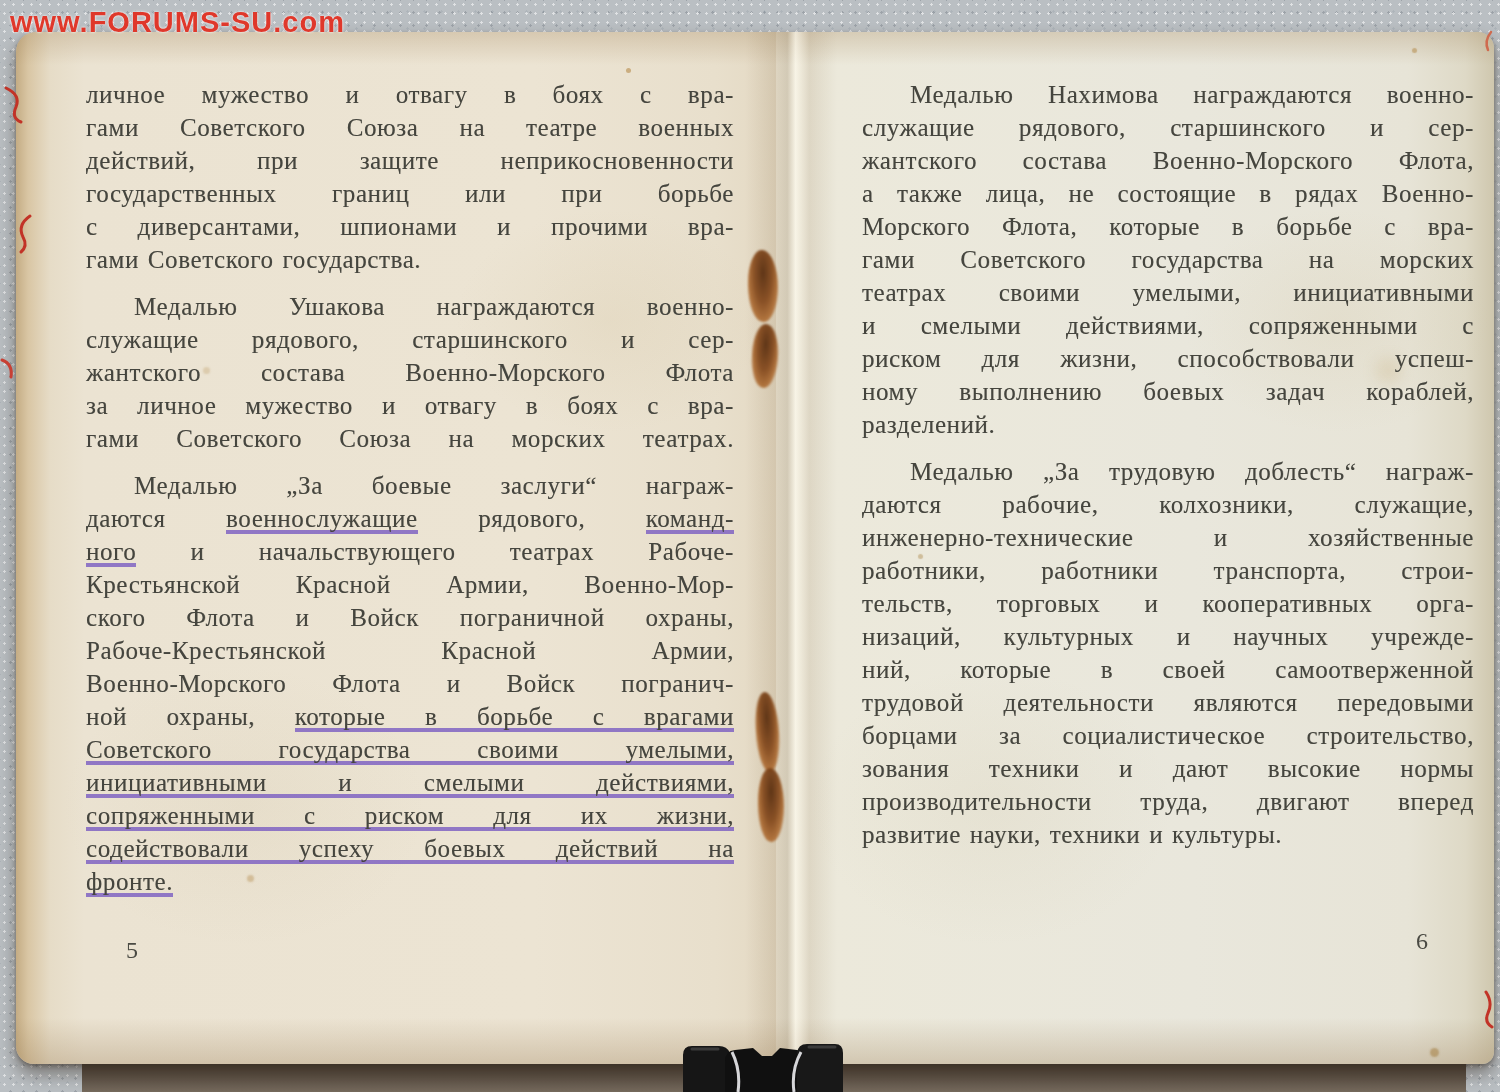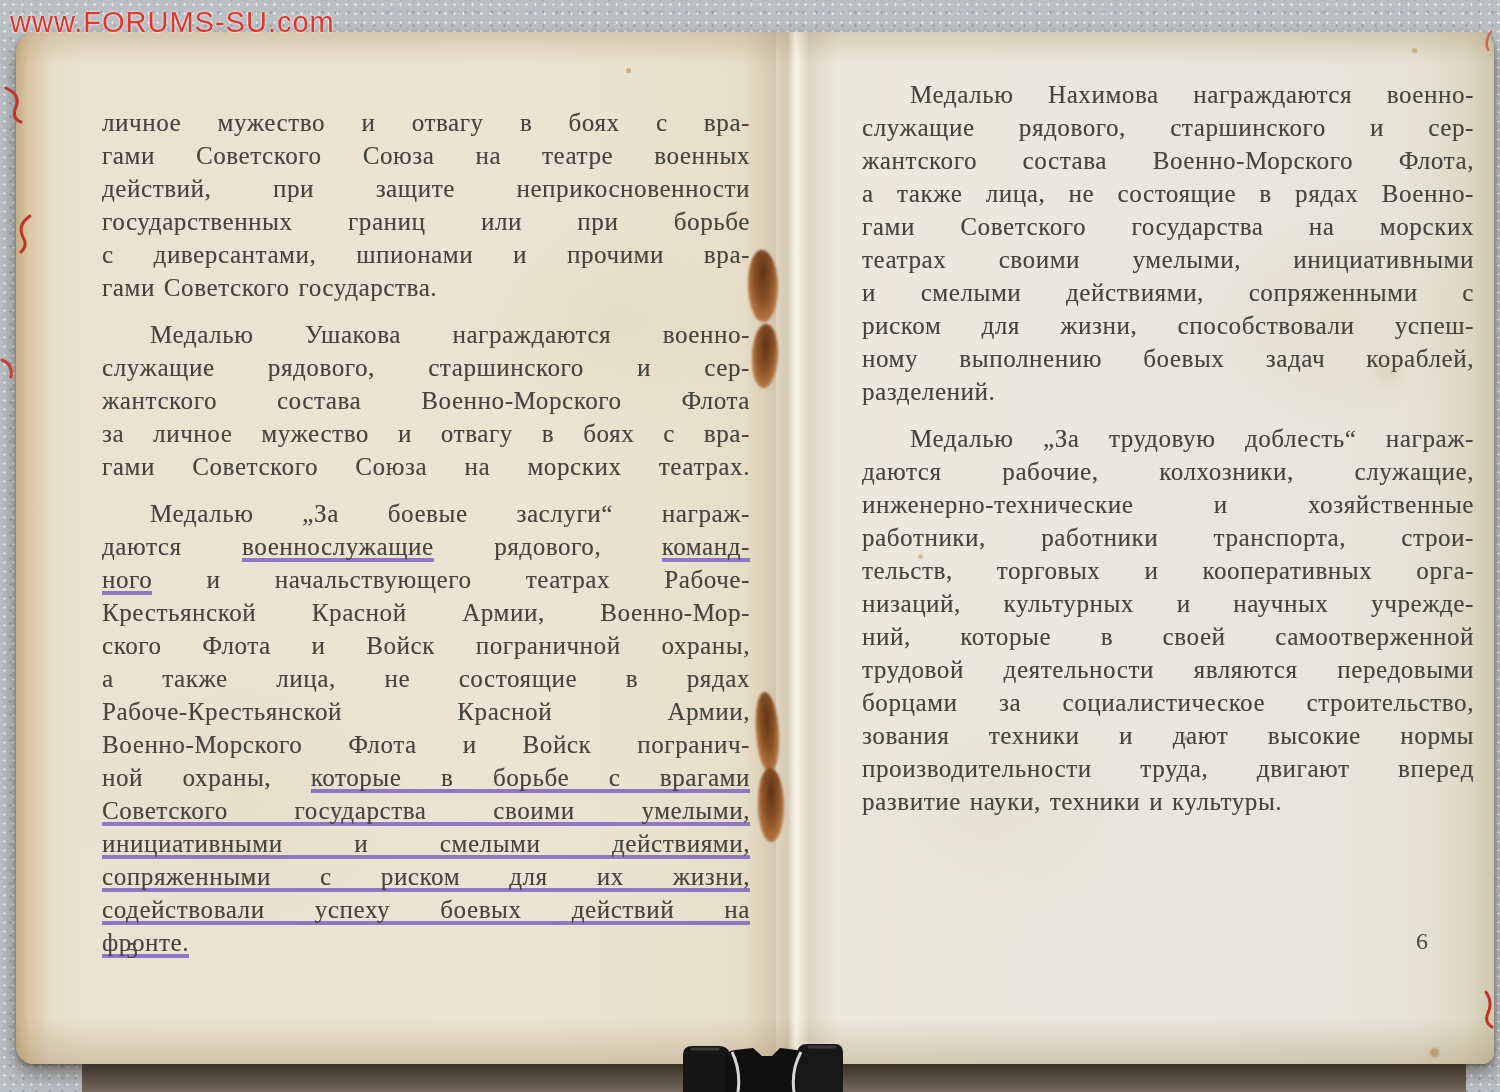--- a/index.html
+++ b/index.html
@@ -48,37 +48,37 @@
                806px 982px 2px 2px rgba(160,118,52,.5),
                786px -20px 1px 0 rgba(176,132,62,.5),
                760px 300px 14px 10px rgba(198,168,112,.22),
                -378px 808px 2px 1px rgba(176,132,62,.38),
                292px 486px 1px 0 rgba(166,124,58,.4),
                558px 668px 1px 0 rgba(120,100,70,.45),
                -422px 300px 2px 1px rgba(186,148,90,.30);}
   
   .text-col{position:absolute;color:#45453e;font-size:25px;letter-spacing:.6px;word-spacing:2px;
     text-shadow:.3px .3px 0 rgba(69,69,62,.35);z-index:5;}
-  .col-left{left:86px;top:46px;width:648px;margin-top:28px;}
+  .col-left{left:70px;top:46px;width:648px;}
   .col-right{left:814px;top:46px;width:612px;margin-left:32px;}
   .para + .para{margin-top:14px;}
   .line{height:33px;line-height:33px;text-align:justify;text-align-last:justify;white-space:nowrap;}
   .line.last{text-align-last:left;}
   .line.indent{text-indent:48px;}
   .u{padding-bottom:3px;
     background-image:linear-gradient(rgba(124,95,194,.82), rgba(124,95,194,.82));
     background-repeat:no-repeat;background-position:0 calc(100% - 1px);background-size:100% 4px;}
   .page-num{position:absolute;font-size:24px;color:#4a4a43;z-index:5;}
   .num-left{left:110px;top:905px;}
   .num-right{left:1400px;top:896px;}
   
   .threads{position:absolute;left:0;top:0;z-index:6;pointer-events:none;}
   .clip{position:absolute;left:678px;top:1042px;z-index:7;}
   .watermark{position:absolute;left:10px;top:6px;z-index:8;
-    font-family:"Liberation Sans", sans-serif;font-weight:normal;font-size:29px;letter-spacing:1px;
+    font-family:"Liberation Sans", sans-serif;font-weight:bold;font-size:29px;letter-spacing:1px;
     color:#df382b;text-shadow:0 0 3px rgba(255,255,255,.9),0 0 1px rgba(255,255,255,.8);}
 </style>
 </head>
 <body>
 
 <div class="scene">
 
   <div class="table-strip"></div>
 
   <div class="book">
@@ -107,37 +107,37 @@
           <div class="line"><span>жантского состава Военно-Морского Флота</span></div>
           <div class="line"><span>за личное мужество и отвагу в боях с вра-</span></div>
           <div class="line"><span>гами Советского Союза на морских театрах.</span></div>
         </div>
         <div class="para">
           <div class="line indent"><span>Медалью „За боевые заслуги“ награж-</span></div>
           <div class="line"><span>даются </span><span class="u">военнослужащие</span><span> рядового, </span><span class="u">команд-</span></div>
           <div class="line"><span class="u">ного</span><span> и начальствующего театрах Рабоче-</span></div>
           <div class="line"><span>Крестьянской Красной Армии, Военно-Мор-</span></div>
           <div class="line"><span>ского Флота и Войск пограничной охраны,</span></div>
-          <div class="line"><span>а также лица, не состоящие в рядах</span></div>
           <div class="line"><span>Рабоче-Крестьянской Красной Армии,</span></div>
           <div class="line"><span>Военно-Морского Флота и Войск погранич-</span></div>
           <div class="line"><span>ной охраны, </span><span class="u">которые в борьбе с врагами</span></div>
           <div class="line"><span class="u">Советского государства своими умелыми,</span></div>
           <div class="line"><span class="u">инициативными и смелыми действиями,</span></div>
           <div class="line"><span class="u">сопряженными с риском для их жизни,</span></div>
           <div class="line"><span class="u">содействовали успеху боевых действий на</span></div>
           <div class="line last"><span class="u">фронте.</span></div>
         </div>
       </div>
     <div class="text-col col-right" id="right-col">
         <div class="para">
           <div class="line indent"><span>Медалью Нахимова награждаются военно-</span></div>
           <div class="line"><span>служащие рядового, старшинского и сер-</span></div>
           <div class="line"><span>жантского состава Военно-Морского Флота,</span></div>
           <div class="line"><span>а также лица, не состоящие в рядах Военно-</span></div>
+          <div class="line"><span>Морского Флота, которые в борьбе с вра-</span></div>
           <div class="line"><span>гами Советского государства на морских</span></div>
           <div class="line"><span>театрах своими умелыми, инициативными</span></div>
           <div class="line"><span>и смелыми действиями, сопряженными с</span></div>
           <div class="line"><span>риском для жизни, способствовали успеш-</span></div>
           <div class="line"><span>ному выполнению боевых задач кораблей,</span></div>
           <div class="line last"><span>разделений.</span></div>
         </div>
         <div class="para">
           <div class="line indent"><span>Медалью „За трудовую доблесть“ награж-</span></div>
           <div class="line"><span>даются рабочие, колхозники, служащие,</span></div>

